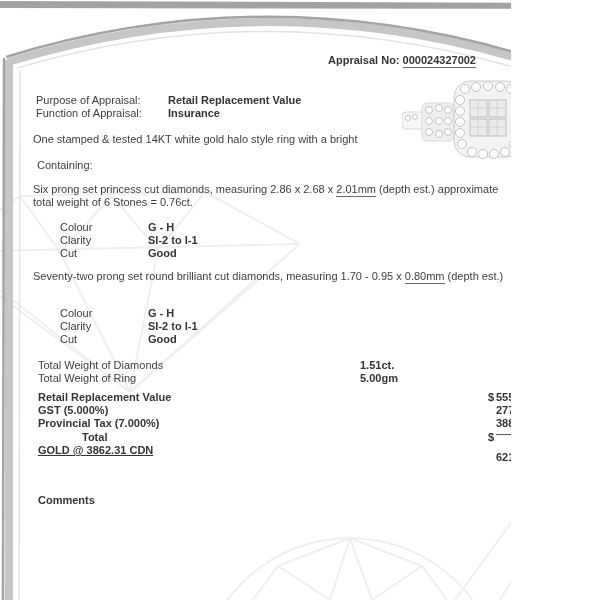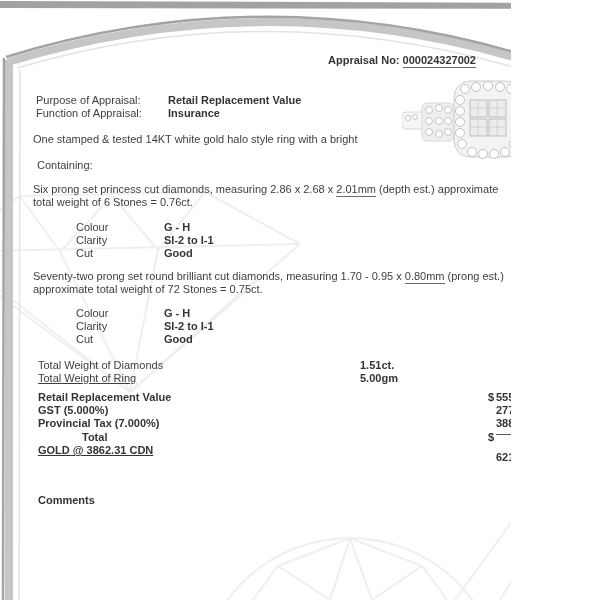--- a/index.html
+++ b/index.html
@@ -8,21 +8,21 @@
     background:#ffffff;
     font-family:"Liberation Sans", sans-serif;
     color:#3e3e3e; font-size:11px; line-height:13px;
   }
   .art { position:absolute; left:0; top:0; width:600px; height:600px; pointer-events:none; }
   .abs { position:absolute; }
   .b { font-weight:bold; color:#343434; }
   .u { text-decoration:none; border-bottom:1.5px solid #6a6a6a; padding-bottom:0.5px; }
   .row { position:absolute; white-space:nowrap; }
   .lbl-col { display:inline-block; width:132px; }
-  .grade-lbl { display:inline-block; width:88px;margin-left:16px; }
+  .grade-lbl { display:inline-block; width:88px; }
   .price-lbl { position:absolute; left:38px; white-space:nowrap; }
   .price-cur { position:absolute; left:488px; font-weight:bold; color:#343434; }
   .price-amt { position:absolute; left:496px; width:62px; font-weight:bold; color:#343434; }
   .price-amt.sum { border-bottom:1.5px solid #5c5c5c; padding-bottom:4px; }
   .wrapbox { position:absolute; white-space:normal; }
 </style>
 </head>
 <body>
 
 <div class="stage">
@@ -143,37 +143,36 @@
     <span class="grade-lbl">Colour</span><span class="b">G - H</span>
   </div>
   <div class="row" style="left:60px; top:234px;">
     <span class="grade-lbl">Clarity</span><span class="b">SI-2 to I-1</span>
   </div>
   <div class="row" style="left:60px; top:247px;">
     <span class="grade-lbl">Cut</span><span class="b">Good</span>
   </div>
 
   <div class="row" style="left:33px; top:270px;">
-    <span>Seventy-two prong set round brilliant cut diamonds, measuring 1.70 - 0.95 x </span><span class="u">0.80mm</span><span> (prong est.)</span>
+    <span>Seventy-two prong set round brilliant cut diamonds, measuring 1.70 - 0.95 x </span><span class="u">0.80mm</span><span> (depth est.)</span>
   </div>
-  <div class="row" style="left:33px; top:283px;">approximate total weight of 72 Stones = 0.75ct.</div>
 
   <div class="row" style="left:60px; top:307px;">
     <span class="grade-lbl">Colour</span><span class="b">G - H</span>
   </div>
   <div class="row" style="left:60px; top:320px;">
     <span class="grade-lbl">Clarity</span><span class="b">SI-2 to I-1</span>
   </div>
   <div class="row" style="left:60px; top:333px;">
     <span class="grade-lbl">Cut</span><span class="b">Good</span>
   </div>
 
   <div class="row" style="left:38px; top:359px;">Total Weight of Diamonds</div>
   <div class="row b" style="left:360px; top:359px;">1.51ct.</div>
-  <div class="row" style="left:38px; top:372px;text-decoration:underline;">Total Weight of Ring</div>
+  <div class="row" style="left:38px; top:372px;">Total Weight of Ring</div>
   <div class="row b" style="left:360px; top:372px;">5.00gm</div>
 
   <div>
     <div class="price-lbl b" style="top:391px;">Retail Replacement Value</div>
     <div class="price-cur" style="top:391px;">$</div>
     <div class="price-amt" style="top:391px;">5550.00</div>
 
     <div class="price-lbl b" style="top:404px;">GST (5.000%)</div>
     <div class="price-amt" style="top:404px;">277.50</div>
 

